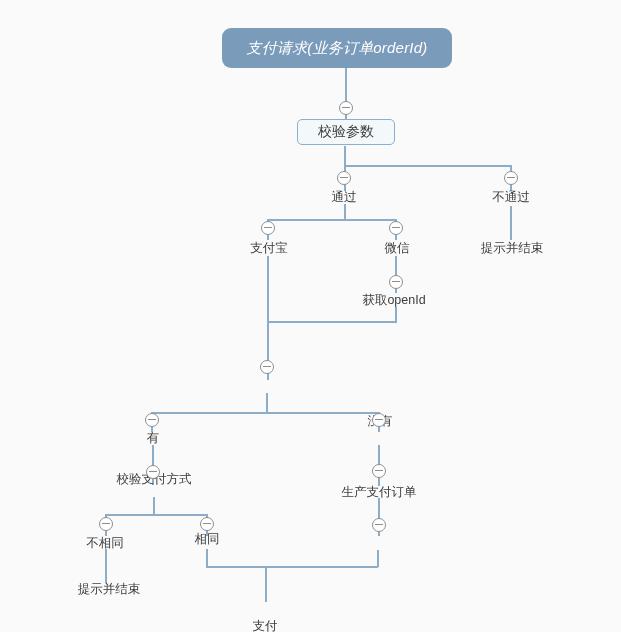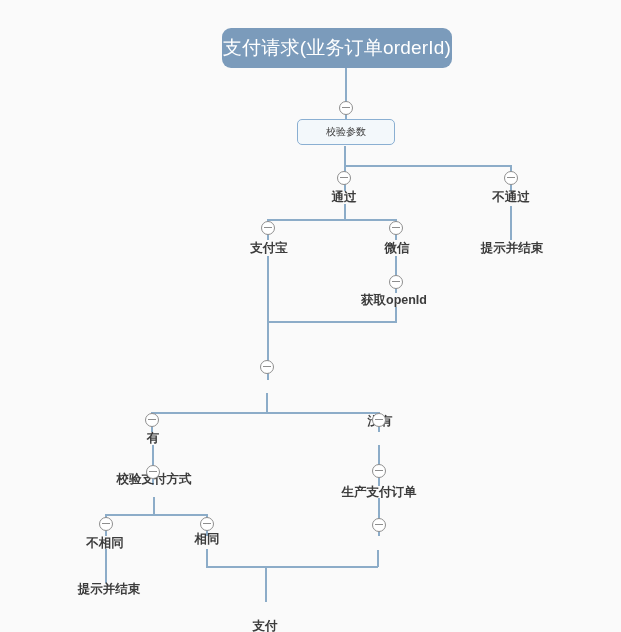--- a/index.html
+++ b/index.html
@@ -10,37 +10,36 @@
     font-family:"Liberation Sans","DejaVu Sans",sans-serif;
     overflow:hidden;
   }
   
   .ln{position:absolute;background:var(--line-color,#8cacc8)}
   
   .label{
     position:absolute;transform:translateX(-50%);
     white-space:nowrap;font-size:12.5px;line-height:14px;
     color:var(--label-color,#3c3c3c);
-    font-weight:bold;
   }
   
   .root{
     position:absolute;left:222px;top:28px;width:230px;height:40px;
     background:var(--root-fill,#7b9bbb);color:var(--root-text,#fff);
     border-radius:9px;display:flex;align-items:center;justify-content:center;
-    font-size:19px;letter-spacing:.2px;
+    font-size:15px;letter-spacing:.2px;font-style:italic;
   }
   
   .box{
     position:absolute;left:297px;top:119px;width:98px;height:26px;
     background:var(--box-fill,#f3f8fb);
     border:1px solid var(--box-border,#8aafd2);
     border-radius:5px;box-sizing:border-box;
     display:flex;align-items:center;justify-content:center;
-    font-size:10px;color:var(--label-color,#3c3c3c);
+    font-size:14px;color:var(--label-color,#3c3c3c);
   }
   
   .collapse{
     position:absolute;width:14px;height:14px;box-sizing:border-box;
     border:1px solid var(--collapse-border,#8e8e8e);border-radius:50%;
     background:var(--collapse-fill,#fff);
   }
   .collapse::after{
     content:"";display:block;width:8px;height:0;
     border-top:1px solid var(--collapse-border,#8e8e8e);

